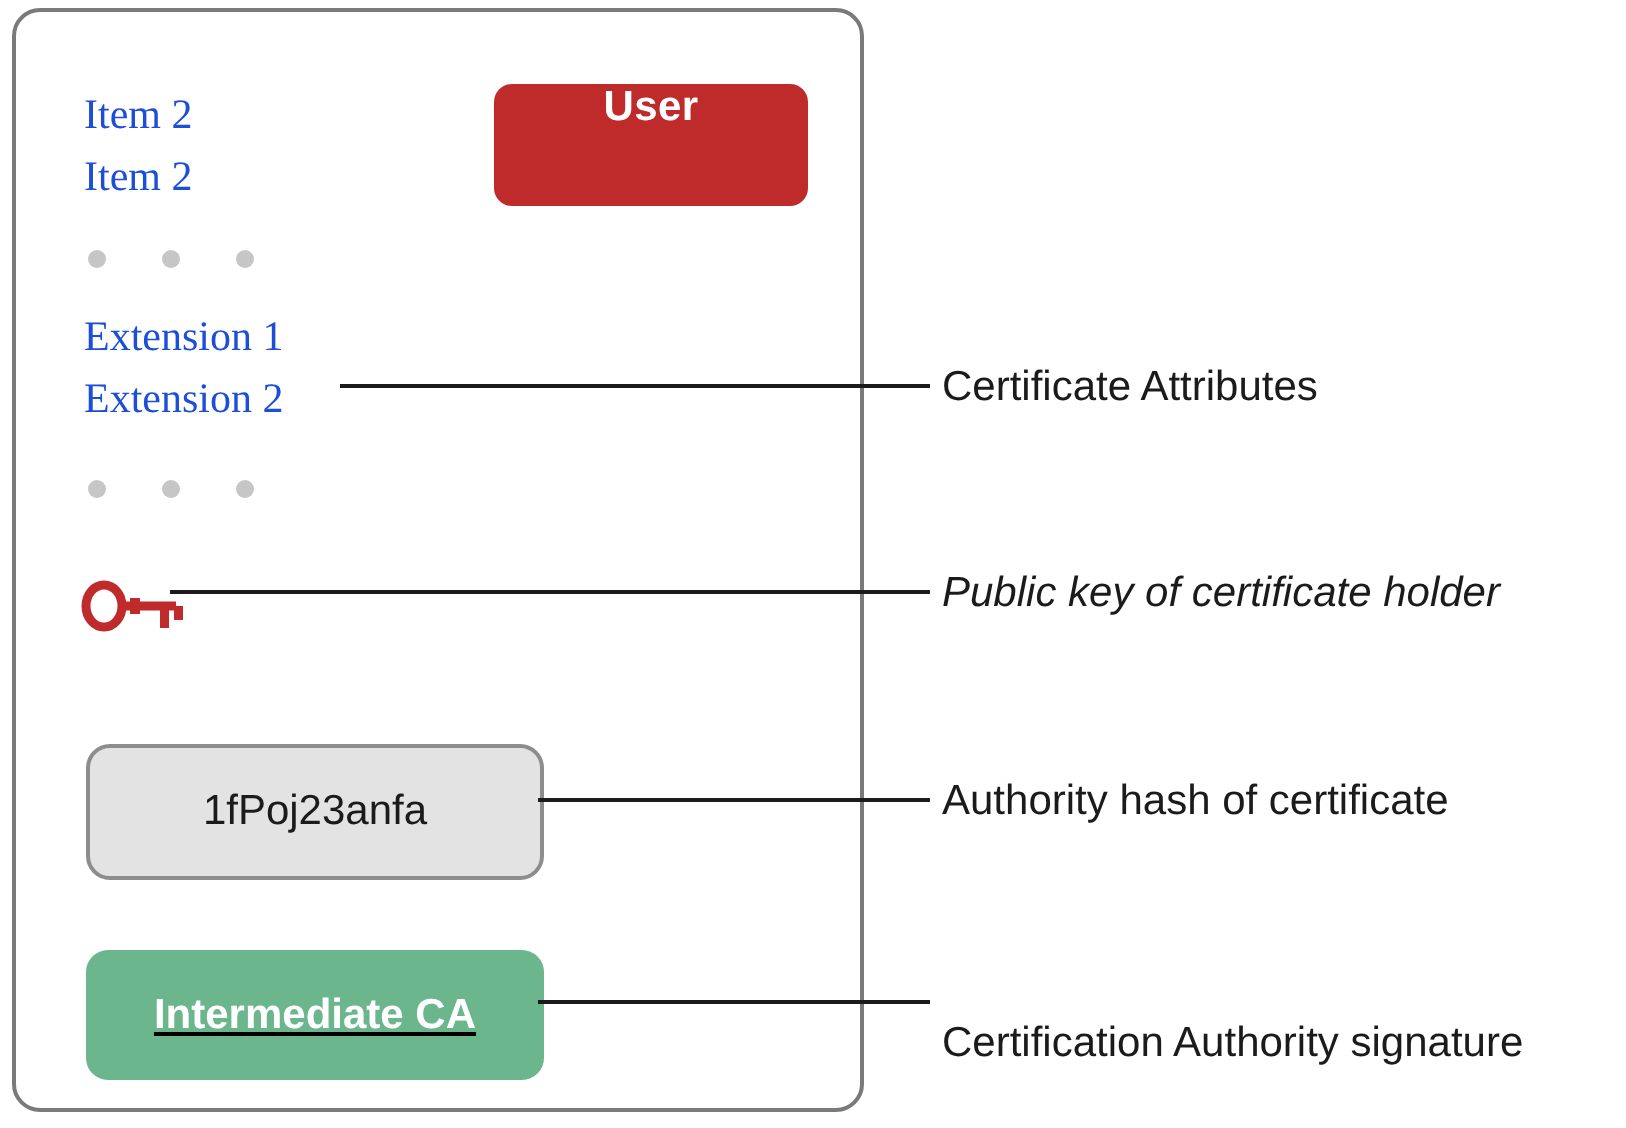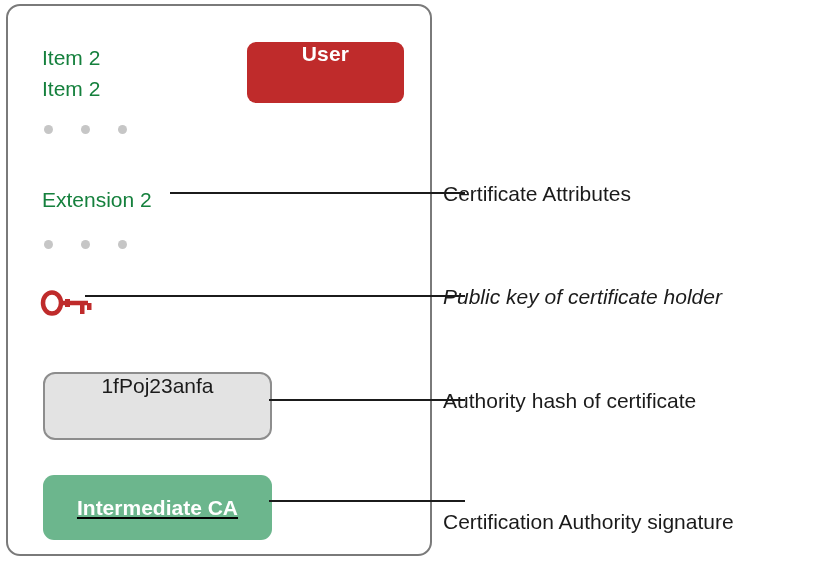--- a/index.html
+++ b/index.html
@@ -27,23 +27,24 @@
     border: 2px solid #7a7a7a;
     border-radius: 14px;
     background: #ffffff;
   }
 
   
   .cert-text {
     position: absolute;
     left: 34px;
     font-size: 21px;
-    color: #15803d;
+    color: #1d4ed8;
     line-height: 1;
     white-space: nowrap;
+    font-family: Liberation Serif, serif;
   }
   #item-row-1 { top: 41px; }
   #item-row-2 { top: 72px; }
   #ext-row-1  { top: 152px; }
   #ext-row-2  { top: 183px; }
 
   
   .dot-group {
     position: absolute;
     left: 36px;
@@ -93,21 +94,21 @@
     position: absolute;
     left: 35px;
     top: 366px;
     width: 229px;
     height: 68px;
     box-sizing: border-box;
     background: #e3e3e3;
     border: 2px solid #8d8d8d;
     border-radius: 12px;
     display: flex;
-    align-items: flex-start;
+    align-items: center;
     justify-content: center;
   }
   #hash-box .hash-label {
     font-size: 21px;
     color: #1b1b1b;
   }
 
   
   #ca-box {
     position: absolute;
@@ -135,21 +136,21 @@
     border-top: 2px solid #1b1b1b;
   }
   #leader-attributes { left: 170px; top: 192px; width: 295px; }
   #leader-pubkey     { left: 85px;  top: 295px; width: 380px; }
   #leader-hash       { left: 269px; top: 399px; width: 196px; }
   #leader-signature  { left: 269px; top: 500px; width: 196px; }
 
   
   .annotation {
     position: absolute;
-    left: 443px;
+    left: 471px;
     font-size: 21px;
     color: #1b1b1b;
     line-height: 1;
     white-space: nowrap;
   }
   #annotation-attributes { top: 183px; }
   #annotation-pubkey     { top: 286px; font-style: italic; }
   #annotation-hash       { top: 390px; }
   #annotation-signature  { top: 491px; margin-top: 20px; }
 </style>
@@ -161,20 +162,21 @@
   <div class="cert-text" id="item-row-1">Item 2</div>
 
   <div class="cert-text" id="item-row-2">Item 2</div>
 
   <div class="dot-group" id="dots-1">
     <span class="dot"></span>
     <span class="dot"></span>
     <span class="dot"></span>
   </div>
 
+  <div class="cert-text" id="ext-row-1">Extension 1</div>
 
   <div class="cert-text" id="ext-row-2">Extension 2</div>
 
   <div class="dot-group" id="dots-2">
     <span class="dot"></span>
     <span class="dot"></span>
     <span class="dot"></span>
   </div>
 
   <div id="user-badge">

